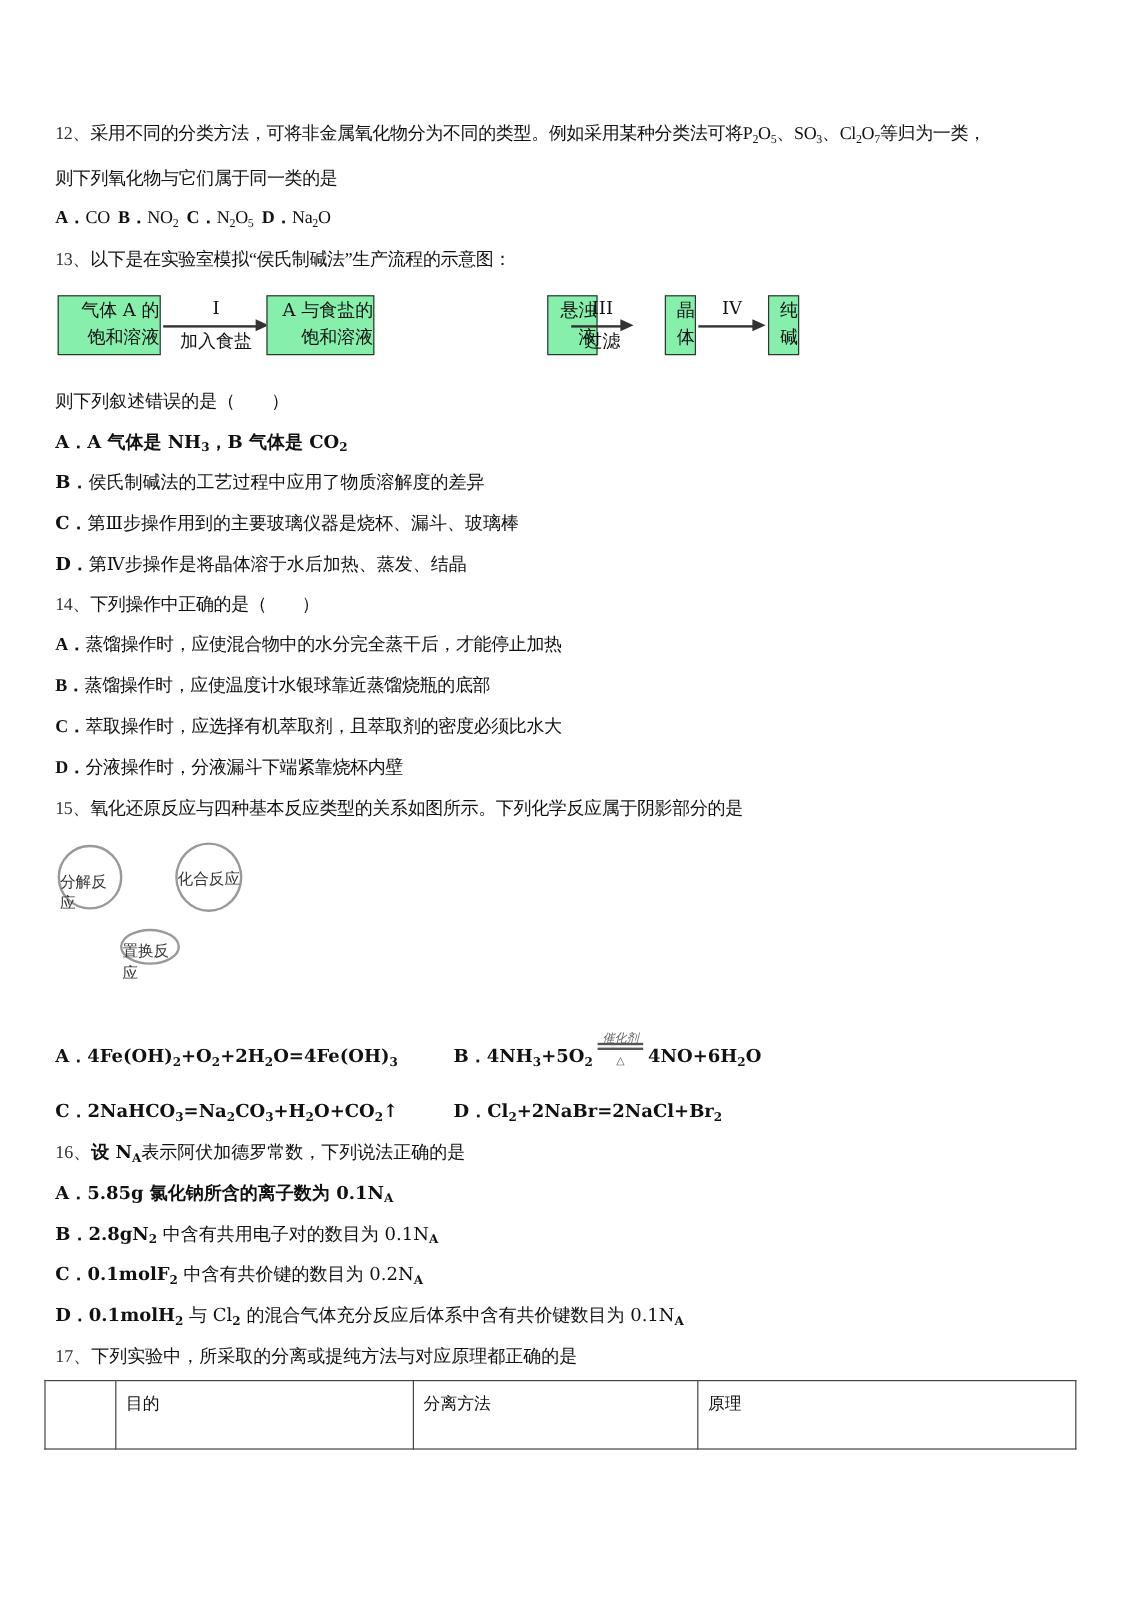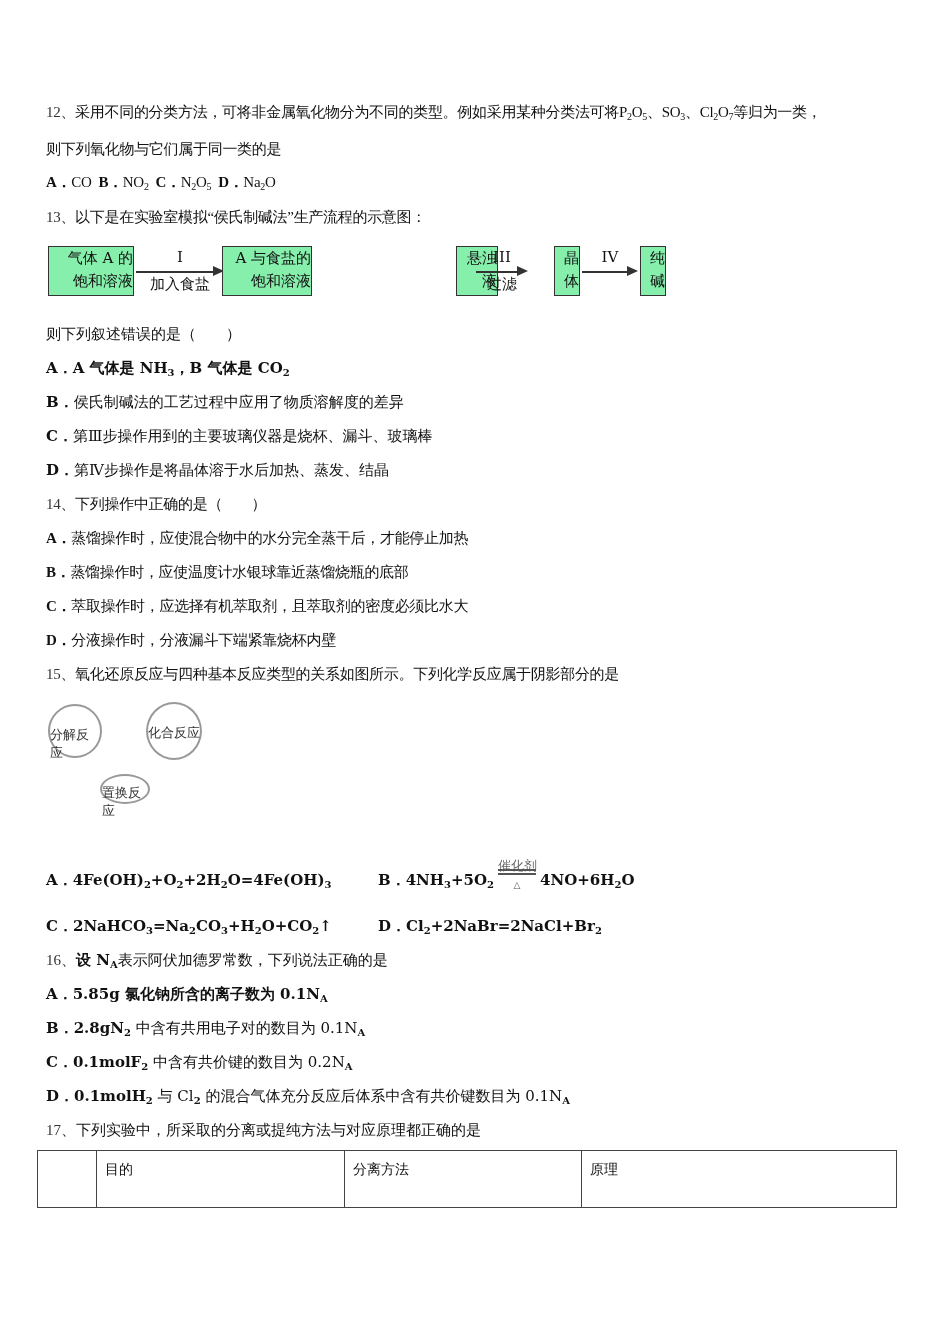--- a/index.html
+++ b/index.html
@@ -23,21 +23,21 @@
   .farrow .head { position: absolute; top: 20px; right: 0; width: 0; height: 0;
                   border-top: 5px solid transparent; border-bottom: 5px solid transparent; border-left: 11px solid #333; }
 
   
   .venn { position: absolute; left: 46px; top: 700px; width: 160px; height: 118px; }
   .venn .c { position: absolute; border-radius: 50%; box-sizing: border-box; font-size: 13px;
              font-family: "Liberation Sans", sans-serif; color: #333; text-align: left; }
 
   
   .cond { display: inline-block; position: relative; width: 38px; height: 20px; vertical-align: middle; margin: 0 4px; }
-  .cond .cat { position: absolute; top: -15px; left: 0; width: 100%; text-align: center; font-size: 13px; color: #666; font-weight: normal; }
+  .cond .cat { position: absolute; top: -15px; left: 0; width: 100%; text-align: center; font-size: 10px; color: #666; font-weight: normal; font-style: italic; }
   .cond .eq1 { position: absolute; top: -2px; left: 0; width: 100%; height: 1.5px; background: #555; }
   .cond .eq2 { position: absolute; top: 2px; left: 0; width: 100%; height: 1.5px; background: #555; }
   .cond .delta { position: absolute; top: 4px; left: 0; width: 100%; text-align: center; font-size: 9px; color: #555; font-weight: normal; }
 
   
   table.t17 { position: absolute; left: 37px; top: 1150px; width: 860px; border-collapse: collapse; }
   table.t17 td { border: 1.5px solid #444; height: 46px; vertical-align: top; padding: 10px 8px 0 8px;
                  font-size: 14px; font-family: "Liberation Sans", sans-serif; }
 </style>
 </head>

